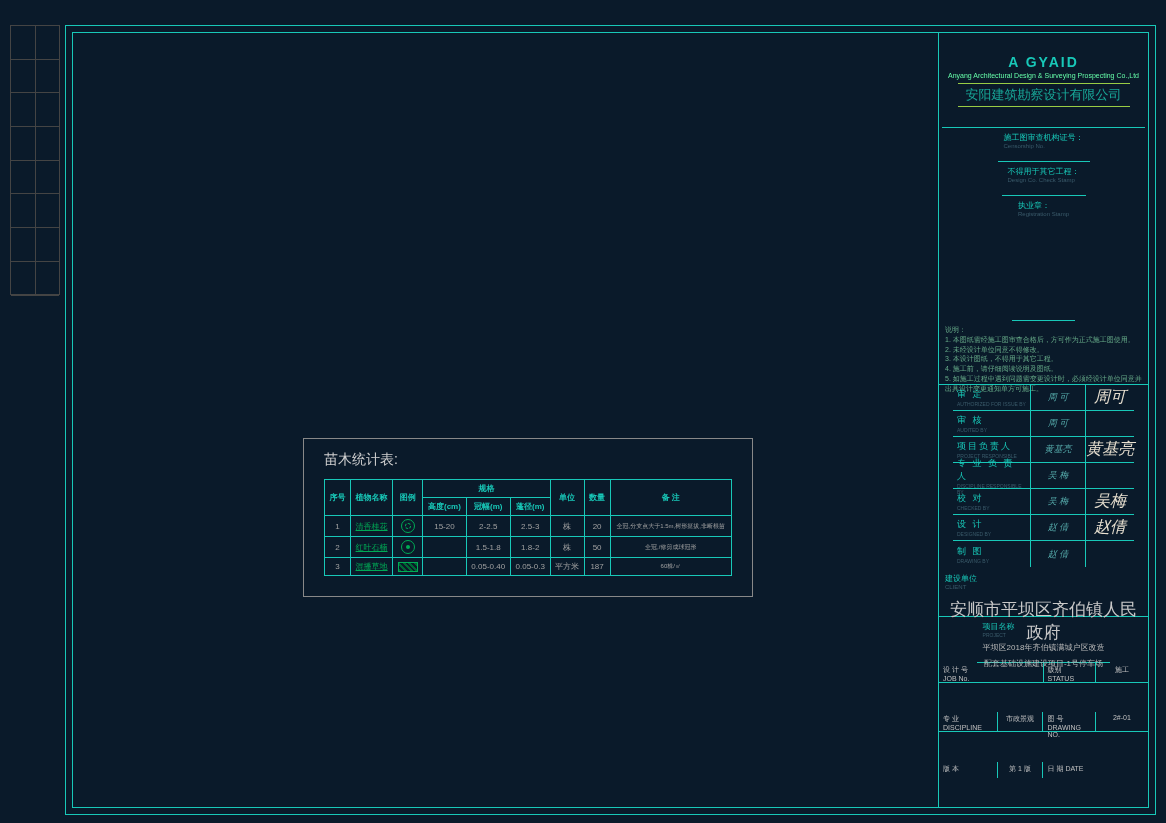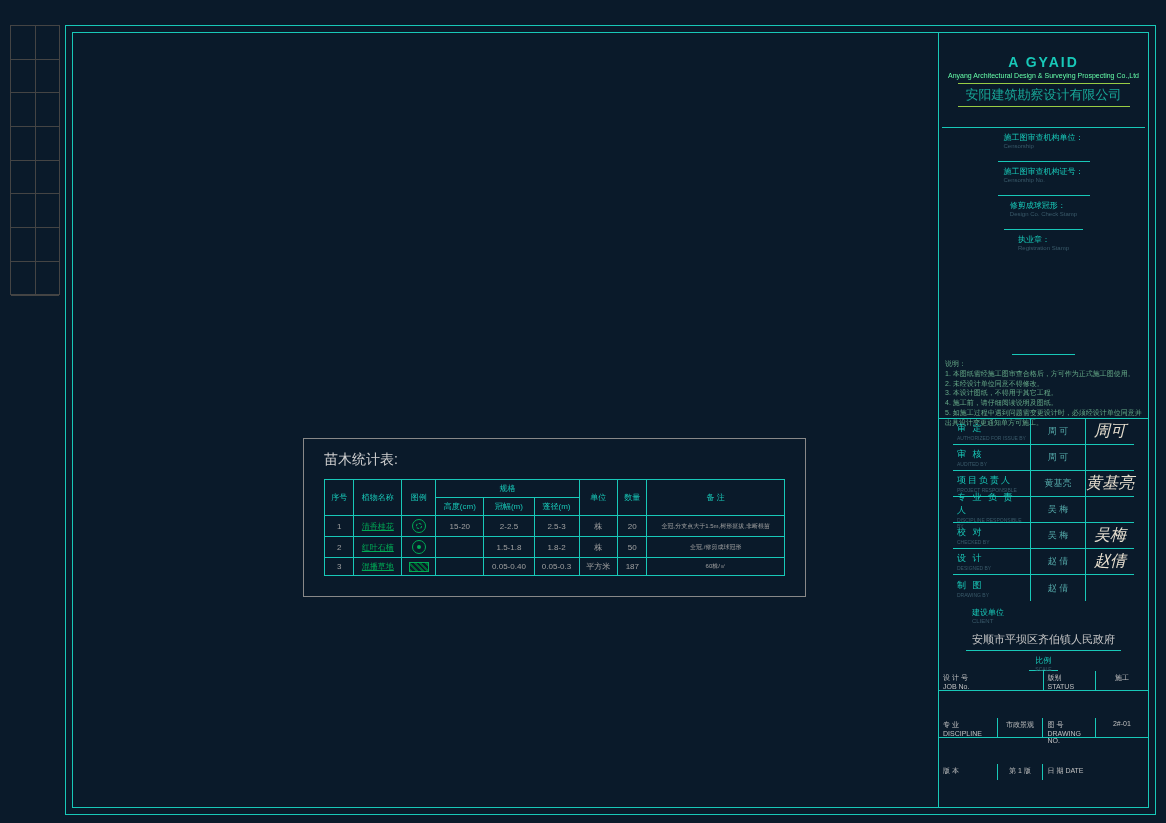--- a/index.html
+++ b/index.html
@@ -23,35 +23,35 @@
 .logo-sub { color:#6fa; font-size:7px; margin-top:2px; }
 .logo-cn { color:#18a898; font-size:13px; margin-top:4px; border-top:1px solid #9c4; border-bottom:1px solid #9c4; padding:2px 8px; }
 .tb-section .lbl-cn { color:#18c8b8; font-size:8px; }
 .tb-section .lbl-en { color:#3a5a6a; font-size:6px; }
 .notes { font-size:7px; line-height:1.4; color:#6a8; }
 .sign-row { display:flex; border-bottom:1px solid #18c8b8; height:26px; }
 .sign-row:last-child { border-bottom:none; }
 .sign-row .role { width:78px; border-right:1px solid #18c8b8; padding:2px 4px; display:flex; flex-direction:column; justify-content:center; }
 .sign-row .role .cn { color:#18c8b8; font-size:9px; letter-spacing:2px; }
 .sign-row .role .en { color:#3a5a6a; font-size:5px; }
-.sign-row .name { width:55px; border-right:1px solid #18c8b8; display:flex; align-items:center; justify-content:center; font-size:9px; color:#5aa; }
+.sign-row .name { width:55px; border-right:1px solid #18c8b8; display:flex; align-items:center; justify-content:center; font-size:9px; color:#5aa;font-style:italic; }
 .sign-row .sig { flex:1; display:flex; align-items:center; justify-content:center; font-size:16px; font-style:italic; color:#e8e0d0; font-family:cursive; }
 .client-block { padding:6px; }
-.client-name { text-align:center; color:#c8c8c8; font-size:11px; margin-top:8px; }
+.client-name { text-align:center; color:#c8c8c8; font-size:17px; margin-top:8px; }
 .proj-block { padding:4px 6px; }
 .proj-text { font-size:8px; color:#b8b8b8; line-height:1.5; text-align:center; margin-top:4px; }
 .bottom-grid { display:flex; flex-wrap:wrap; }
 .bottom-grid .cell { border-right:1px solid #18c8b8; border-bottom:1px solid #18c8b8; padding:2px 4px; font-size:7px; }
 
 
-.plant-panel { position:absolute; left:230px; top:405px; width:503px; border:1px solid #888; padding:12px 20px 20px; }
+.plant-panel { position:absolute; left:230px; top:405px; width:450px; border:1px solid #888; padding:12px 20px 20px; }
 .plant-title { font-size:14px; color:#d0d0d0; margin-bottom:10px; }
 .plant-table { border-collapse:collapse; width:100%; font-size:8px; color:#a0a0a0; }
 .plant-table th,.plant-table td { border:1px solid #18c8b8; padding:3px 4px; text-align:center; }
-.plant-table th { color:#18c8b8; font-weight:normal; }
+.plant-table th { color:#18c8b8; font-weight:bold; }
 .plant-name { color:#0a5;text-decoration:underline; }
 .sym-circle { width:14px; height:14px; border:1px solid #0a5; border-radius:50%; margin:0 auto; position:relative; }
 .sym-circle::after { content:""; position:absolute; left:3px; top:3px; right:3px; bottom:3px; border:1px dashed #0a5; border-radius:50%; }
 .sym-dot { width:14px; height:14px; border:1px solid #0a5; border-radius:50%; margin:0 auto; display:flex; align-items:center; justify-content:center; }
 .sym-dot::after { content:""; width:4px; height:4px; background:#0a5; border-radius:50%; }
 .sym-hatch { width:20px; height:10px; background:repeating-linear-gradient(45deg,#063,#063 2px,transparent 2px,transparent 4px); border:1px solid #0a5; margin:0 auto; }
 </style>
 </head>
 <body>
 
@@ -156,29 +156,25 @@
     </table>
   </div>
 
   <div class="titleblock">
     <div class="tb-section logo">
       <div class="logo-mark">A GYAID</div>
       <div class="logo-sub">Anyang Architectural Design &amp; Surveying Prospecting Co.,Ltd</div>
       <div class="logo-cn">安阳建筑勘察设计有限公司</div>
     </div>
     <div class="tb-section" style="height:34px">
-      <div class="lbl-cn">施工图审查机构单位：</div>
-      <div class="lbl-en">Censorship</div>
-    </div>
-    <div class="tb-section" style="height:34px">
       <div class="lbl-cn">施工图审查机构证号：</div>
       <div class="lbl-en">Censorship No.</div>
     </div>
     <div class="tb-section" style="height:34px">
-      <div class="lbl-cn">修剪成球冠形：</div>
+      <div class="lbl-cn">不得用于其它工程：</div>
       <div class="lbl-en">Design Co. Check Stamp</div>
     </div>
     <div class="tb-section" style="height:125px">
       <div class="lbl-cn">执业章：</div>
       <div class="lbl-en">Registration Stamp</div>
     </div>
     <div class="tb-section notes" style="height:64px">
       <div>说明：</div>
       <div id="notes-list">
             <div>1. 本图纸需经施工图审查合格后，方可作为正式施工图使用。</div>
@@ -244,23 +240,25 @@
             </div>
             <div class="name">赵 倩</div>
             <div class="sig"></div>
           </div>
         </div>
     <div class="tb-section client-block" style="height:50px">
       <div class="lbl-cn">建设单位</div>
       <div class="lbl-en">CLIENT</div>
       <div class="client-name">安顺市平坝区齐伯镇人民政府</div>
     </div>
-    <div class="tb-section" style="height:20px">
-      <div class="lbl-cn">比例</div>
-      <div class="lbl-en" style="font-size:5px">SCALE</div>
+    <div class="tb-section proj-block" style="height:46px">
+      <div class="lbl-cn">项目名称</div>
+      <div class="lbl-en" style="font-size:5px">PROJECT</div>
+      <div class="proj-text">平坝区2018年齐伯镇满城户区改造</div>
+      <div class="proj-text">配套基础设施建设项目-1号停车场</div>
     </div>
     <div class="bottom-grid" style="flex:1">
       <div class="cell" style="width:50%;height:20px"><span class="lbl-cn">设 计 号</span><br><span class="lbl-en">JOB No.</span></div>
       <div class="cell" style="width:25%;height:20px"><span class="lbl-cn">版别</span><br><span class="lbl-en">STATUS</span></div>
       <div class="cell" style="width:25%;height:20px;border-right:none;text-align:center">施工</div>
       <div class="cell" style="width:28%;height:20px"><span class="lbl-cn">专 业</span><br><span class="lbl-en">DISCIPLINE</span></div>
       <div class="cell" style="width:22%;height:20px;text-align:center">市政景观</div>
       <div class="cell" style="width:25%;height:20px"><span class="lbl-cn">图 号</span><br><span class="lbl-en">DRAWING NO.</span></div>
       <div class="cell" style="width:25%;height:20px;border-right:none;text-align:center">2#-01</div>
       <div class="cell" style="width:28%;height:16px;border-bottom:none"><span class="lbl-cn">版 本</span></div>

